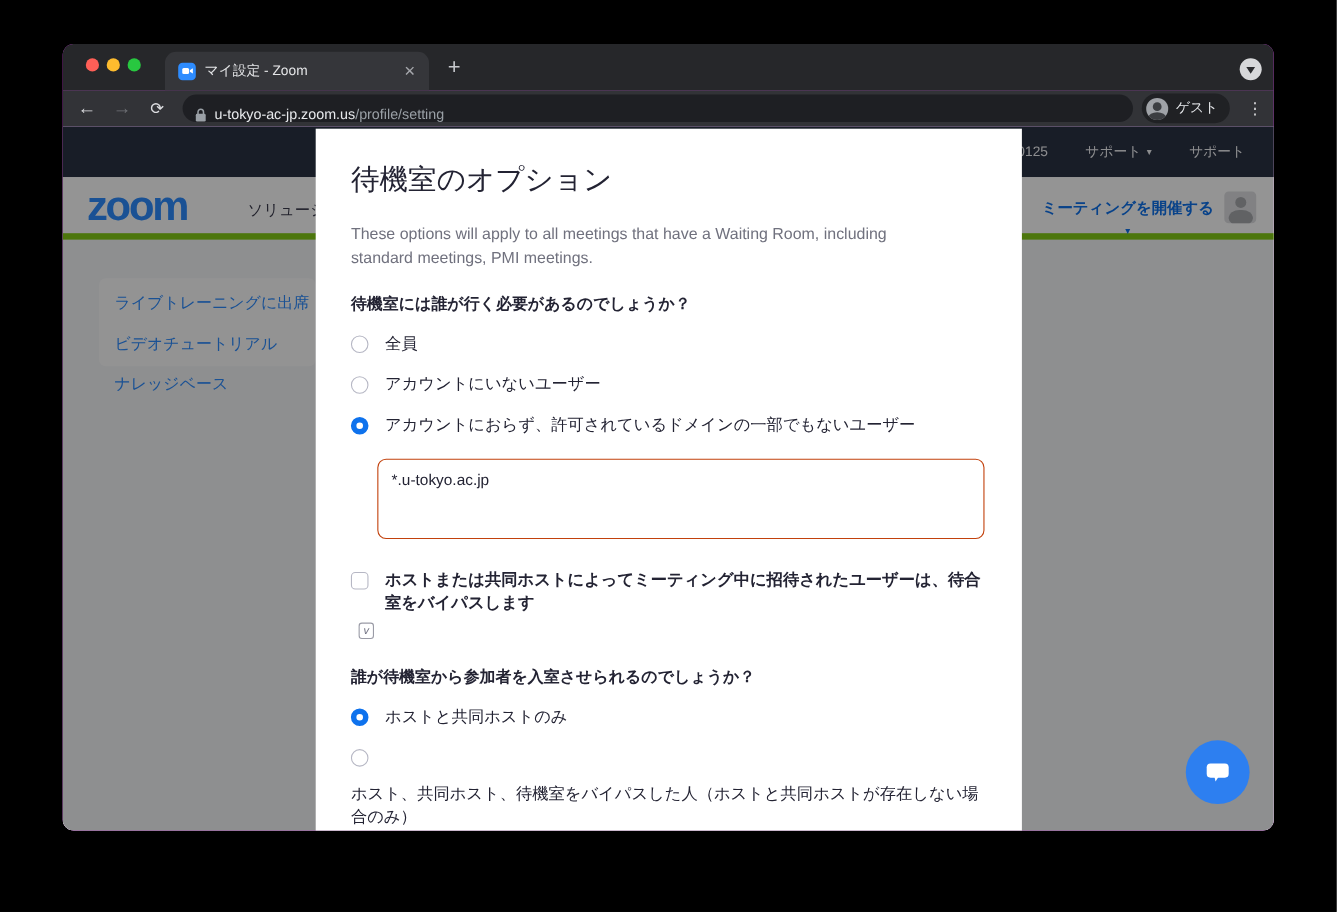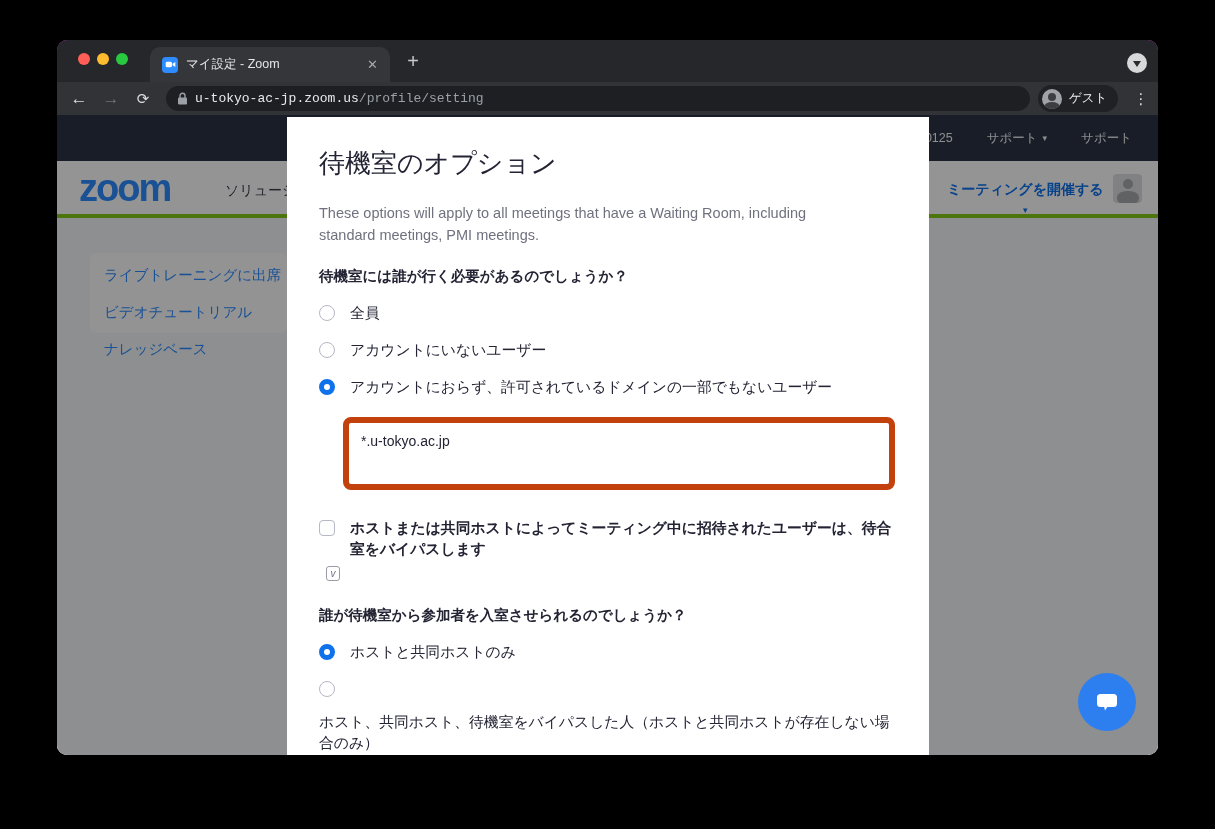--- a/index.html
+++ b/index.html
@@ -22,40 +22,40 @@
             display:flex; align-items:center; justify-content:center; }
   .frame-btn { position:absolute; left:1070px; top:13px; width:20px; height:20px; border-radius:50%;
                background:#d7d8da; display:flex; align-items:center; justify-content:center; }
   .frame-btn .tri { width:0; height:0; border-left:4px solid transparent; border-right:4px solid transparent; border-top:6px solid #2a2b2e; margin-top:1px; }
 
   .toolbar { position:absolute; left:0; top:42px; width:100%; height:33px; background:#323337; }
   .navbtn { position:absolute; top:0; height:33px; width:26px; display:flex; align-items:center; justify-content:center;
             font-size:17px; color:#dcdde0; }
   .nb-back{ left:9px; } .nb-fwd{ left:41px; color:#707277; } .nb-reload{ left:73px; font-size:15px; }
   .omnibox { position:absolute; left:109px; top:4px; width:864px; height:25px; border-radius:13px; background:#1e1f23;
-             display:flex; align-items:center; padding:11px 11px;font-family:Liberation Mono, monospace; }
+             display:flex; align-items:flex-end; padding:0 11px; }
   .url { font-size:13px; margin-left:7px; white-space:nowrap; }
   .url .domain { color:#e8eaed; } .url .path { color:#9aa0a6; }
   .guest-chip { position:absolute; left:981px; top:3px; height:27px; border-radius:14px; background:#202124;
                 display:flex; align-items:center; padding:0 11px 0 4px; }
   .guest-avatar { width:20px; height:20px; border-radius:50%; background:#9fa2a7; position:relative; overflow:hidden; flex:none; }
   .guest-avatar .head { position:absolute; left:6px; top:4px; width:8px; height:8px; border-radius:50%; background:#3c3e42; }
   .guest-avatar .body { position:absolute; left:2px; top:13px; width:16px; height:10px; border-radius:50%; background:#3c3e42; }
   .guest-label { margin-left:7px; font-size:12.5px; color:#e8eaed; }
   .menu-dots { position:absolute; left:1072px; top:4px; width:24px; height:25px; color:#d6d7d9; font-size:15px;
                display:flex; align-items:center; justify-content:center; letter-spacing:0; }
 
   
   .viewport { position:absolute; left:0; top:75px; width:1101px; height:640px; background:#f5f6f8; }
   .site-topbar { position:absolute; left:0; top:0; width:100%; height:46px; background:#2a3244;
                  display:flex; align-items:center; justify-content:flex-end; gap:34px; padding-right:26px;
                  font-size:12.5px; color:#f2f3f6; }
   .topbar-item { display:flex; align-items:center; gap:5px; }
   .caret { font-size:9px; }
-  .site-header { position:absolute; left:0; top:46px; width:100%; height:57px; background:#ffffff; border-bottom:4px solid #84cc16; }
+  .site-header { position:absolute; left:0; top:46px; width:100%; height:57px; background:#ffffff; border-bottom:6px solid #84cc16; }
   .logo { position:absolute; left:22px; top:6px; font-size:38px; font-weight:800; letter-spacing:-2px; color:#2D8CFF; }
   .site-nav { position:absolute; left:168px; top:21px; font-size:14px; color:#3b3b4d; white-space:nowrap; }
   .host-link { position:absolute; left:890px; top:20px; font-size:14px; font-weight:700; color:#0E72ED; display:flex; gap:6px; align-items:center;flex-direction:column; }
   .header-avatar { position:absolute; left:1056px; top:13px; width:29px; height:29px; border-radius:4px; background:#dedfe2; overflow:hidden; }
   .header-avatar .head { position:absolute; left:9.5px; top:5px; width:10px; height:10px; border-radius:50%; background:#a7a9ad; }
   .header-avatar .body { position:absolute; left:3.5px; top:17px; width:22px; height:14px; border-radius:45%; background:#a7a9ad; }
   .site-content { position:absolute; left:0; top:103px; width:100%; height:537px; background:#f5f6f8; }
   .sidebar-card { position:absolute; left:33px; top:35px; width:197px; height:80px; background:#fdfdfe; border-radius:6px; }
   .side-link { position:absolute; left:47px; font-size:14.5px; color:#2D8CFF; white-space:nowrap; }
 
@@ -64,21 +64,21 @@
   
   .modal { position:absolute; left:230px; top:77px; width:642px; height:752px; background:#ffffff; z-index:6;
            padding:29px 32px; overflow:hidden; color:#232333; }
   .modal h1 { font-size:26px; font-weight:400; color:#232333; margin-bottom:21px; }
   .modal .desc { font-size:14.5px; line-height:22px; color:#70717e; width:540px; margin-bottom:21px; }
   .q { font-size:14.5px; font-weight:700; margin-bottom:17px; }
   .opt-row { display:flex; align-items:flex-start; gap:15px; margin-bottom:16px; font-size:14.8px; line-height:21px; width:576px; }
   .radio { flex:none; width:16px; height:16px; border-radius:50%; border:1px solid #b6b7c4; background:#fff; margin-top:2px; }
   .radio.on { border:5px solid #0E72ED; }
   .checkbox { flex:none; width:16px; height:16px; border-radius:4px; border:1px solid #b6b7c4; background:#fff; margin-top:2px; }
-  .domain-box { display:block; margin:19px 0 28px 24px; width:552px; height:73px; border:6px solid #c2410c; border-radius:8px;
+  .domain-box { display:block; margin:19px 0 28px 24px; width:552px; height:73px; border:1px solid #c2410c; border-radius:8px;
                 padding:10px 12px; font-size:14px; color:#232333; font-family:"Liberation Sans","DejaVu Sans",sans-serif;
                 resize:none; outline:none; }
   .v-badge { display:inline-block; margin:6px 0 0 7px; min-width:14px; height:15px; border:1px solid #9a9ba6; border-radius:3px;
              font-size:10px; font-style:italic; color:#6f7080; text-align:center; line-height:13px; padding:0 2px; }
   .q2 { margin-top:25px; }
   .en-heading { font-size:14.5px; font-weight:700; margin:29px 0 18px; }
 
   
   .chat-fab { position:absolute; left:1021px; top:633px; width:58px; height:58px; border-radius:50%; background:#2d7ff0;
               z-index:7; display:flex; align-items:center; justify-content:center; }

